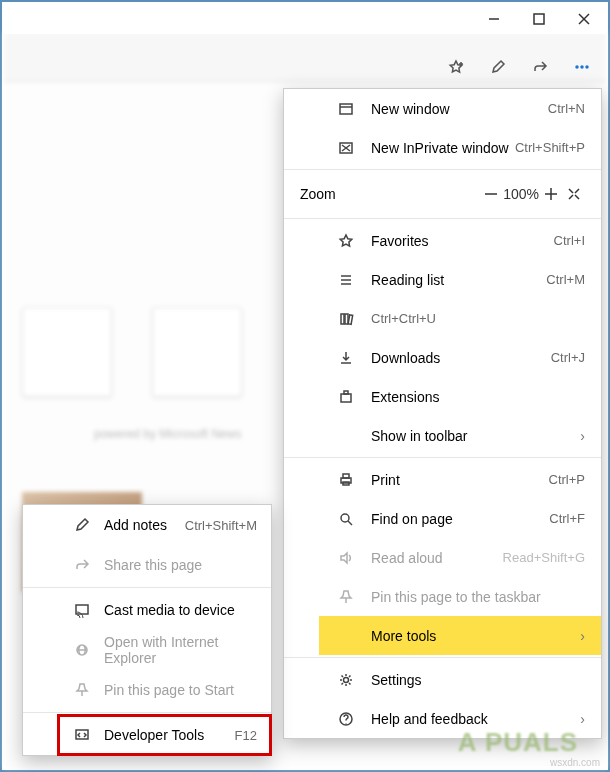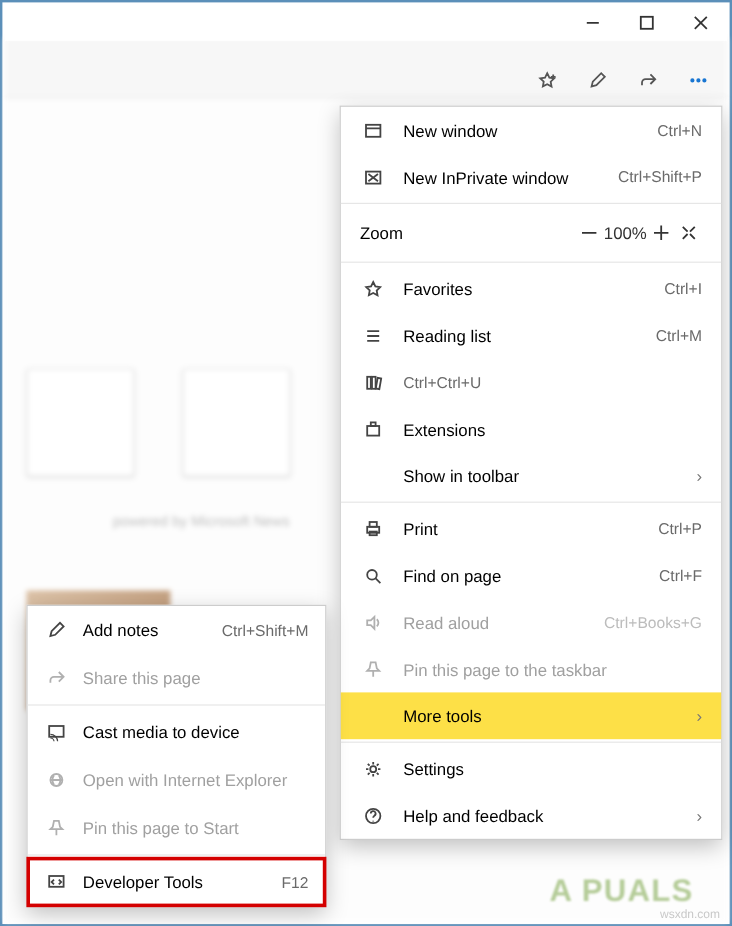--- a/index.html
+++ b/index.html
@@ -38,20 +38,21 @@
 
 
 .menu {
   position: absolute; top: 86px; right: 6px; width: 319px;
   background: #fff; border: 1px solid #cccccc; box-shadow: 0 6px 18px rgba(0,0,0,.25);
   font-size: 14px; color: #000;
 }
 .menu-item {
   display:flex; align-items:center; height:39px; padding: 0 16px;
   position:relative;
+  margin-left:35px;
 }
 .menu-item .ico { width:22px; display:flex; justify-content:center; align-items:center; margin-right:14px; color:#444;}
 .menu-item .lbl { flex:1; }
 .menu-item .sc { color:#6a6a6a; font-size:13px;}
 .menu-item .chev { color:#777; font-size:14px; margin-left:8px;}
 .menu-item.disabled { color:#a0a0a0;}
 .menu-item.disabled .ico { color:#b0b0b0;}
 .menu-item.disabled .sc { color:#bcbcbc;}
 .menu-item.highlight { background:#fde047;}
 .menu hr { border:none; border-top:1px solid #e6e6e6; margin:2px 0;}
@@ -218,20 +219,29 @@
           <svg>
             <rect x="3" y="3" width="3" height="10"></rect>
             <rect x="7" y="3" width="3" height="10"></rect>
             <rect x="11" y="4" width="3" height="9" transform="rotate(10 12 8)"></rect>
           </svg>
         </span>
       <span class="sc">Ctrl+Ctrl+U</span>
     </div>
 
 
+    <div class="menu-item">
+      <span class="ico">
+          <svg>
+            <path d="M8 2v8M5 7l3 3 3-3M3 13h10"></path>
+          </svg>
+        </span>
+      <span class="lbl">Downloads</span>
+      <span class="sc">Ctrl+J</span>
+    </div>
 
     <div class="menu-item">
       <span class="ico">
           <svg>
             <rect x="3" y="5" width="10" height="8"></rect>
             <rect x="6" y="2" width="4" height="3"></rect>
           </svg>
         </span>
       <span class="lbl">Extensions</span>
     </div>
@@ -267,21 +277,21 @@
       <span class="sc">Ctrl+F</span>
     </div>
 
     <div class="menu-item disabled">
       <span class="ico">
           <svg>
             <path d="M3 10h3l3 3V3L6 6H3zM11 5a4 4 0 010 6"></path>
           </svg>
         </span>
       <span class="lbl">Read aloud</span>
-      <span class="sc">Ctrl+Books+G</span>
+      <span class="sc">Read+Shift+G</span>
     </div>
 
     <div class="menu-item disabled">
       <span class="ico">
           <svg>
             <path d="M6 2h4l1 5 2 2H3l2-2 1-5zM8 9v5"></path>
           </svg>
         </span>
       <span class="lbl">Pin this page to the taskbar</span>
     </div>

